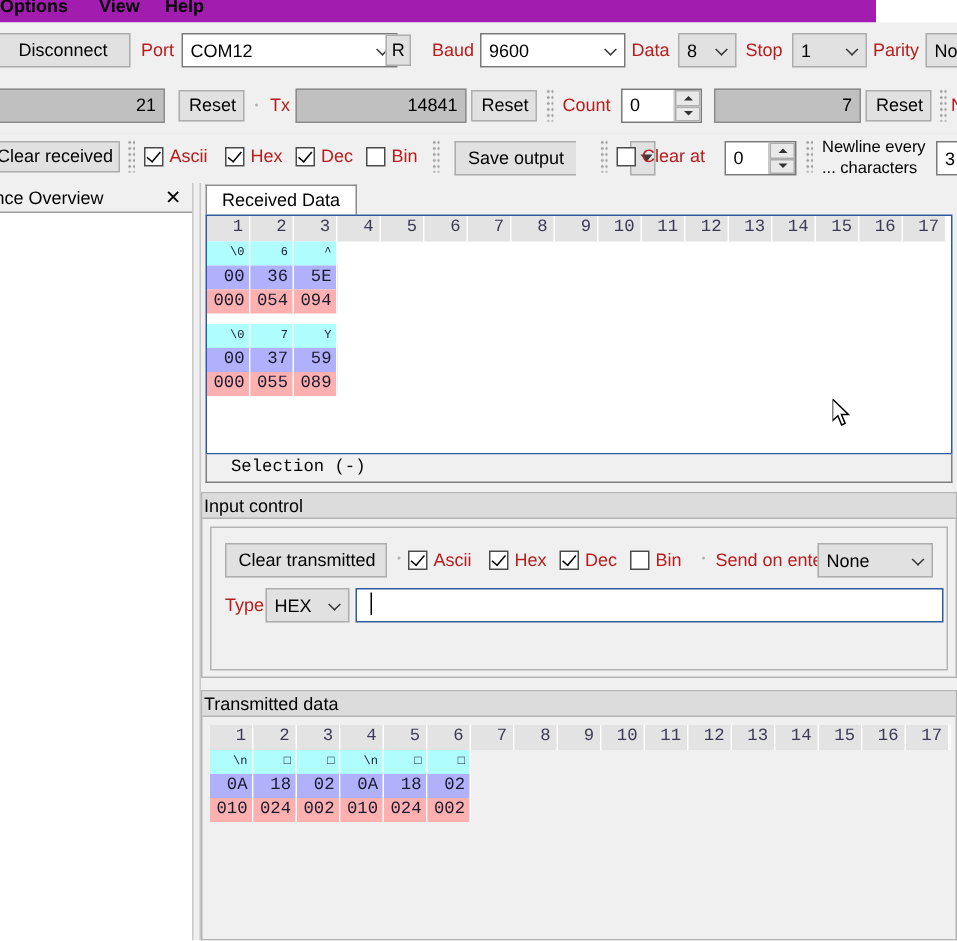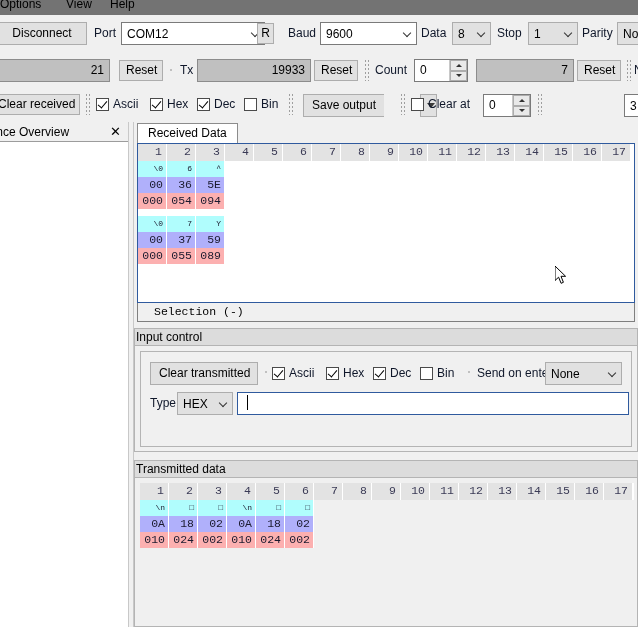--- a/index.html
+++ b/index.html
@@ -14,23 +14,24 @@
     font-family: "Liberation Sans", sans-serif;
     font-size: 12px;
     color: #000000;
     position: relative;
   }
 
   
   .menubar {
     position: absolute;
     left: 0; top: 0;
-    width: 638px; height: 15px;
-    background: #737373;
+    width: 584px; height: 15px;
+    background: #a21caf;
     overflow: hidden;
+    font-weight: bold;
   }
   .menubar .mi {
     position: absolute;
     top: -3px;
     font-size: 12px;
     color: #000;
     white-space: nowrap;
   }
 
   
@@ -56,21 +57,21 @@
     padding: 0 8px;
     height: 23px;
     line-height: 21px;
     box-sizing: border-box;
     text-align: center;
     white-space: nowrap;
     cursor: default;
   }
   .btn.sm { height: 21px; line-height: 19px; padding: 0 6px; }
 
-  .lbl { font-size: 12px; color: #0f172a; white-space: nowrap; }
+  .lbl { font-size: 12px; color: #b91c1c; white-space: nowrap; }
   .lbl2 { font-size: 11px; color: #000; white-space: nowrap; line-height: 12px; }
 
   .combo {
     background: #ffffff;
     border: 1px solid #7a7a7a;
     height: 23px;
     box-sizing: border-box;
     display: flex;
     align-items: center;
     justify-content: space-between;
@@ -501,21 +502,21 @@
   <div class="tb-item" style="left:119px; top:8px;">
     <div class="btn sm" style="width:44px;">Reset</div>
   </div>
   <div class="tb-item" style="left:170px; top:17px;">
     <span class="dotsep"></span>
   </div>
   <div class="tb-item" style="left:180px; top:11px;">
     <span class="lbl">Tx</span>
   </div>
   <div class="tb-item" style="left:197px; top:7px;">
-    <div class="numbox" style="width:114px;">19933</div>
+    <div class="numbox" style="width:114px;">14841</div>
   </div>
   <div class="tb-item" style="left:314px; top:8px;">
     <div class="btn sm" style="width:44px;">Reset</div>
   </div>
   <div class="tb-item" style="left:364px; top:7px;">
     <span class="grip"></span>
   </div>
   <div class="tb-item" style="left:375px; top:11px;">
     <span class="lbl">Count</span>
   </div>
@@ -597,20 +598,24 @@
     <div class="spinwrap" style="width:48px;">
       <span class="sval">0</span>
       <span class="spinbtns">
         <div class="up"></div>
         <div class="dn"></div>
       </span>
     </div>
   </div>
   <div class="tb-item" style="left:537px; top:4px;">
     <span class="grip"></span>
+  </div>
+  <div class="tb-item" style="left:548px; top:3px; display:block;">
+    <div class="lbl2">Newline every</div>
+    <div class="lbl2" style="margin-top:2px;">... characters</div>
   </div>
   <div class="tb-item" style="left:624px; top:5px;">
     <div class="combo" style="width:30px; padding-right:0;">
       <span class="cval">3</span>
     </div>
   </div>
 </div>
 
 <div id="left-dock">
   <div id="left-dock-caption">

